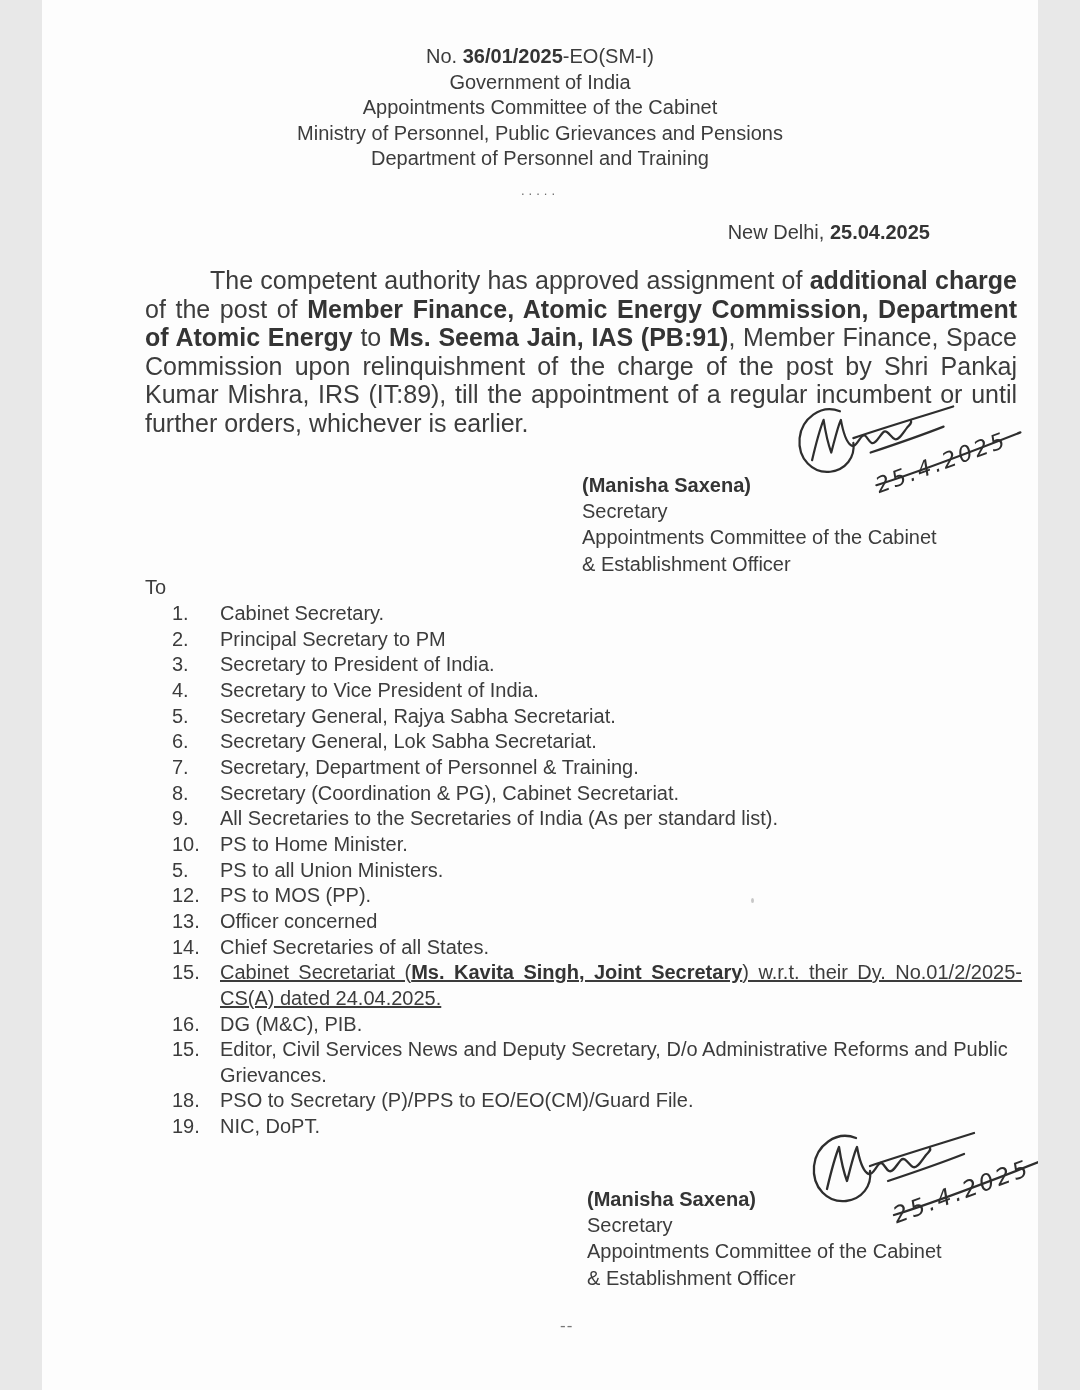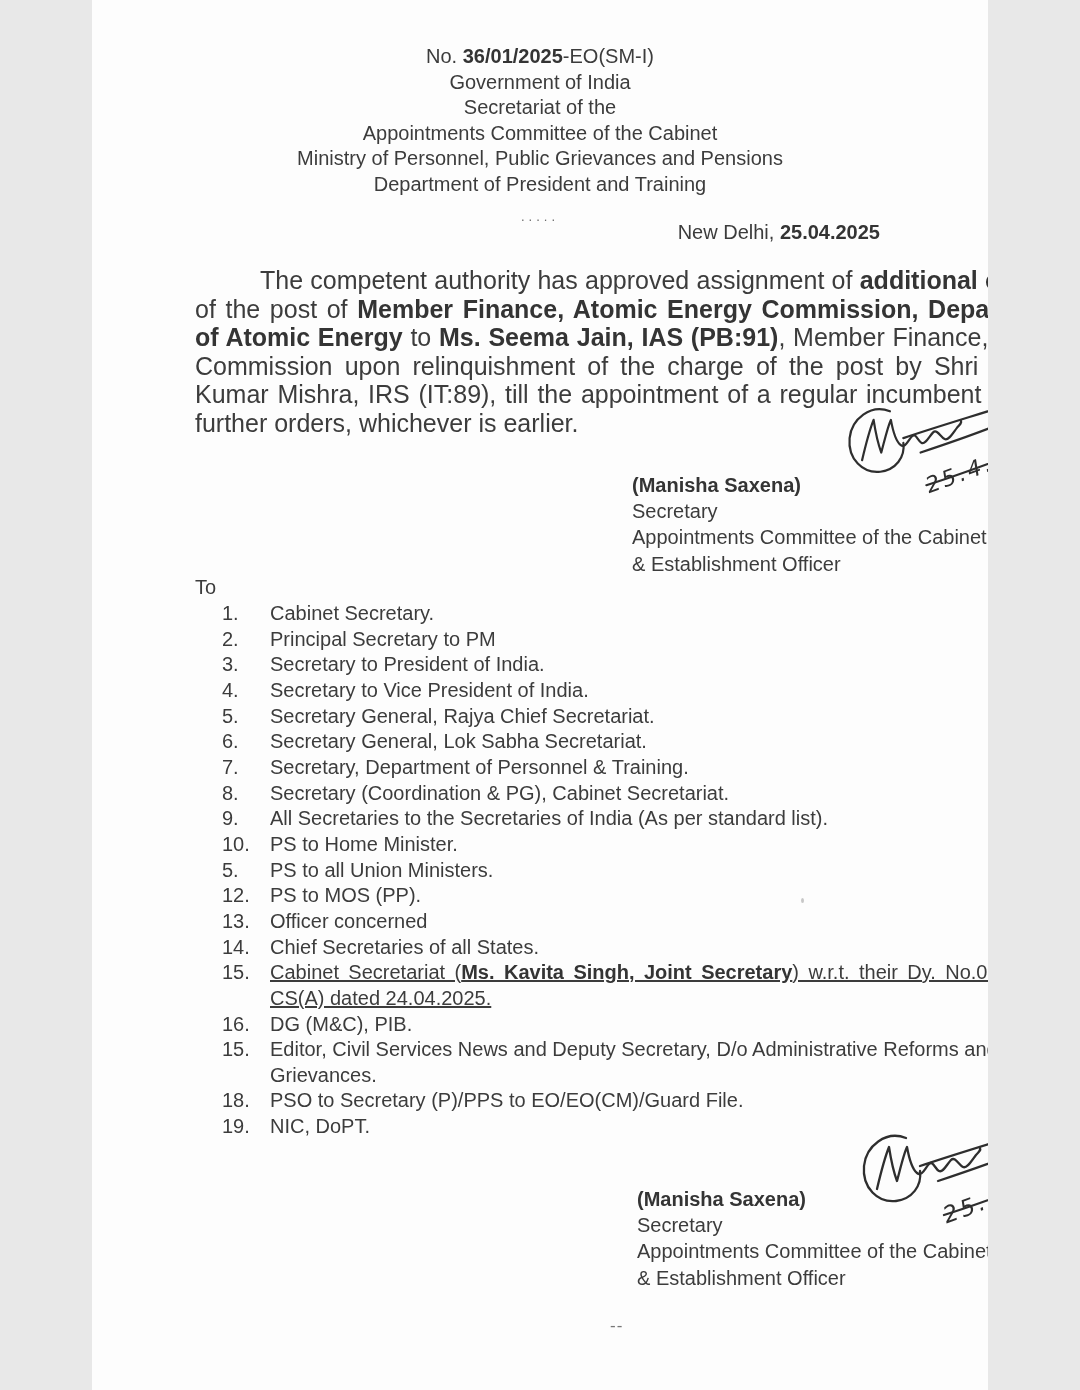--- a/index.html
+++ b/index.html
@@ -1,23 +1,24 @@
 <!DOCTYPE html>
 <html><head>
 <meta charset="utf-8">
 <style>
   html,body { margin:0; padding:0; background:#e8e8e8; }
   .page {
     position:relative;
-    width:896px; height:1390px;
+    width:980px; height:1390px;
     margin:0 auto;
     background:#fdfdfd;
     color:#3c3c3c;
     font-family:"Liberation Sans", sans-serif;
     overflow:hidden;
+    padding-left:16px;
   }
   .b { font-weight:700; color:#343434; }
 
   
   .letter-header {
     position:absolute; top:44px; left:0; right:0;
     text-align:center;
     font-size:20px; line-height:25.6px;
   }
   .dots {
@@ -80,24 +81,23 @@
   }
 </style>
 </head>
 <body>
 
 <div class="page">
 
   <div class="letter-header">
     <div><span>No. </span><span class="b">36/01/2025</span><span>-EO(SM-I)</span></div>
     <div>Government of India</div>
-    <div>Secretariat of the</div>
     <div>Appointments Committee of the Cabinet</div>
     <div>Ministry of Personnel, Public Grievances and Pensions</div>
-    <div>Department of President and Training</div>
+    <div>Department of Personnel and Training</div>
     <div class="dots">.....</div>
   </div>
 
   <div class="date-line"><span>New Delhi, </span><span class="b">25.04.2025</span></div>
 
   <p class="paragraph"><span>The competent authority has approved assignment of </span><span class="b">additional charge</span><span> of the post of </span><span class="b">Member Finance, Atomic Energy Commission, Department of Atomic Energy</span><span> to </span><span class="b">Ms. Seema Jain, IAS (PB:91)</span><span>, Member Finance, Space Commission upon relinquishment of the charge of the post by Shri Pankaj Kumar Mishra, IRS (IT:89), till the appointment of a regular incumbent or until further orders, whichever is earlier.</span></p>
 
   <div class="sig-draw sig-top" id="sig-top">
       <svg width="100%" height="100%" viewBox="0 0 250 95" xmlns="http://www.w3.org/2000/svg">
         <g fill="none" stroke="#2e2e2e" stroke-width="2.3" stroke-linecap="round" stroke-linejoin="round">
@@ -134,21 +134,21 @@
       <div class="r-item">
         <span class="r-num">3.</span>
         <span class="r-txt"><span>Secretary to President of India.</span></span>
       </div>
       <div class="r-item">
         <span class="r-num">4.</span>
         <span class="r-txt"><span>Secretary to Vice President of India.</span></span>
       </div>
       <div class="r-item">
         <span class="r-num">5.</span>
-        <span class="r-txt"><span>Secretary General, Rajya Chief Secretariat.</span></span>
+        <span class="r-txt"><span>Secretary General, Rajya Sabha Secretariat.</span></span>
       </div>
       <div class="r-item">
         <span class="r-num">6.</span>
         <span class="r-txt"><span>Secretary General, Lok Sabha Secretariat.</span></span>
       </div>
       <div class="r-item">
         <span class="r-num">7.</span>
         <span class="r-txt"><span>Secretary, Department of Personnel &amp; Training.</span></span>
       </div>
       <div class="r-item">

